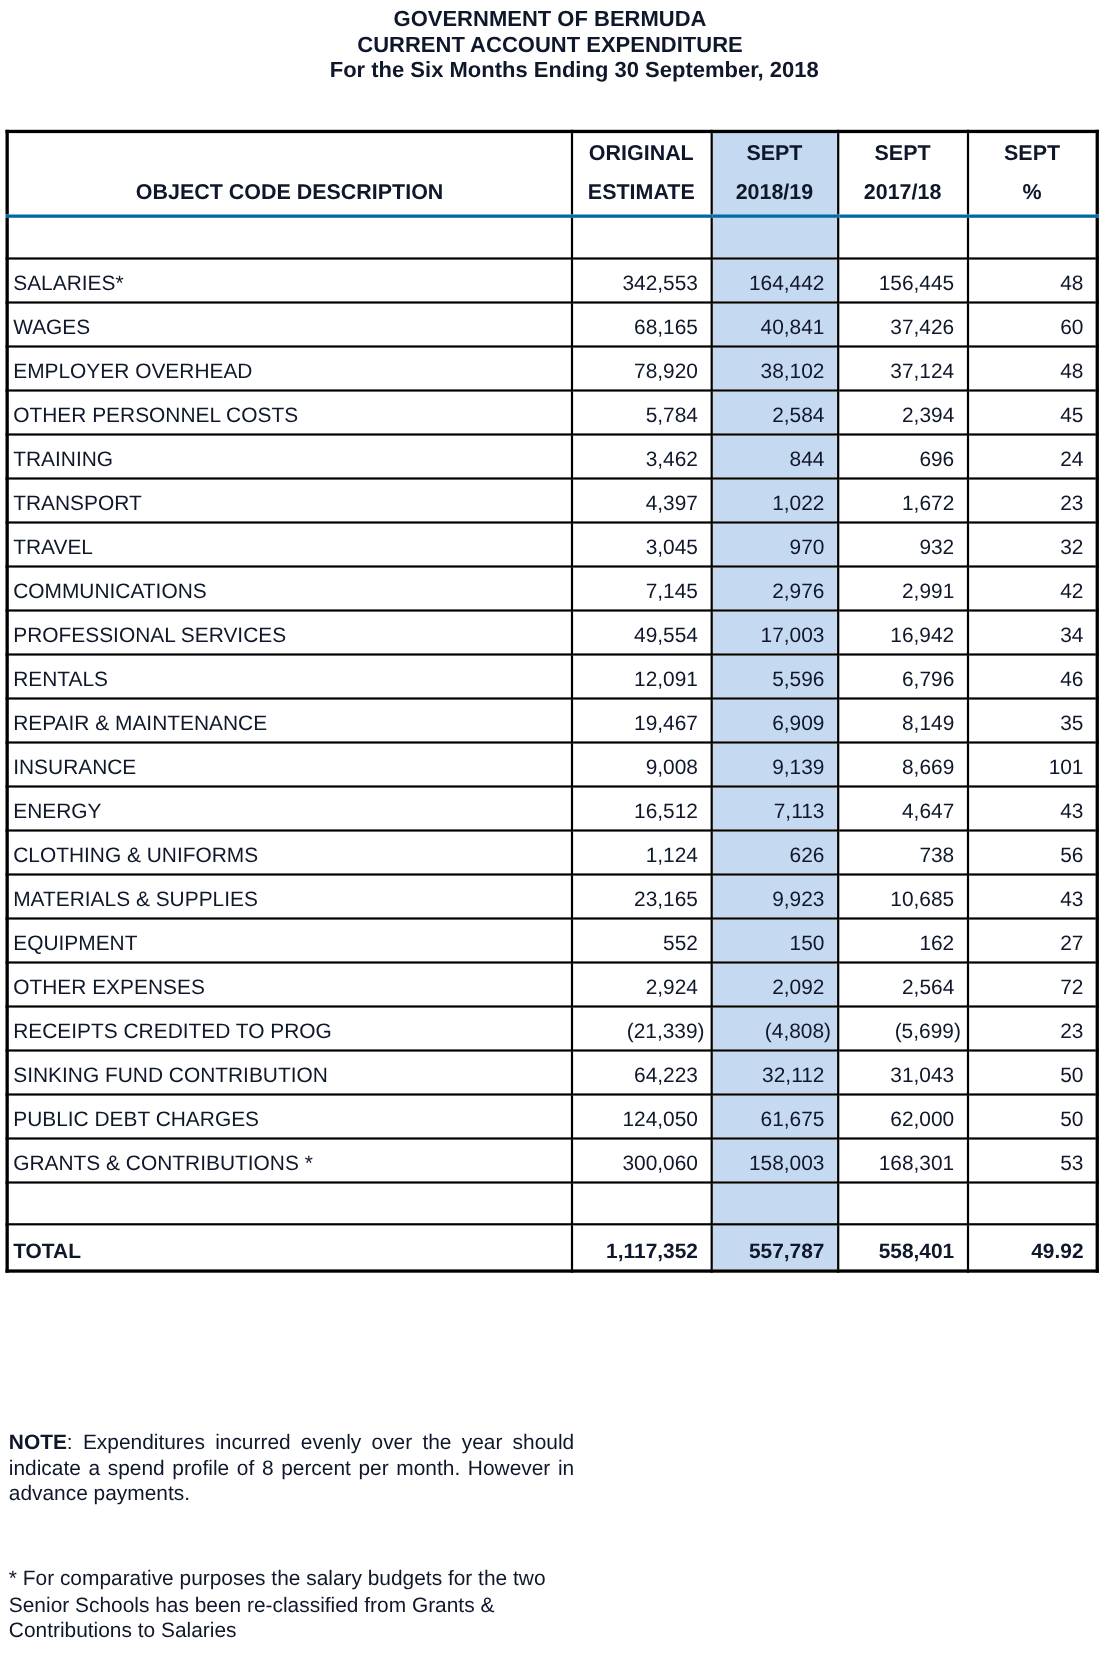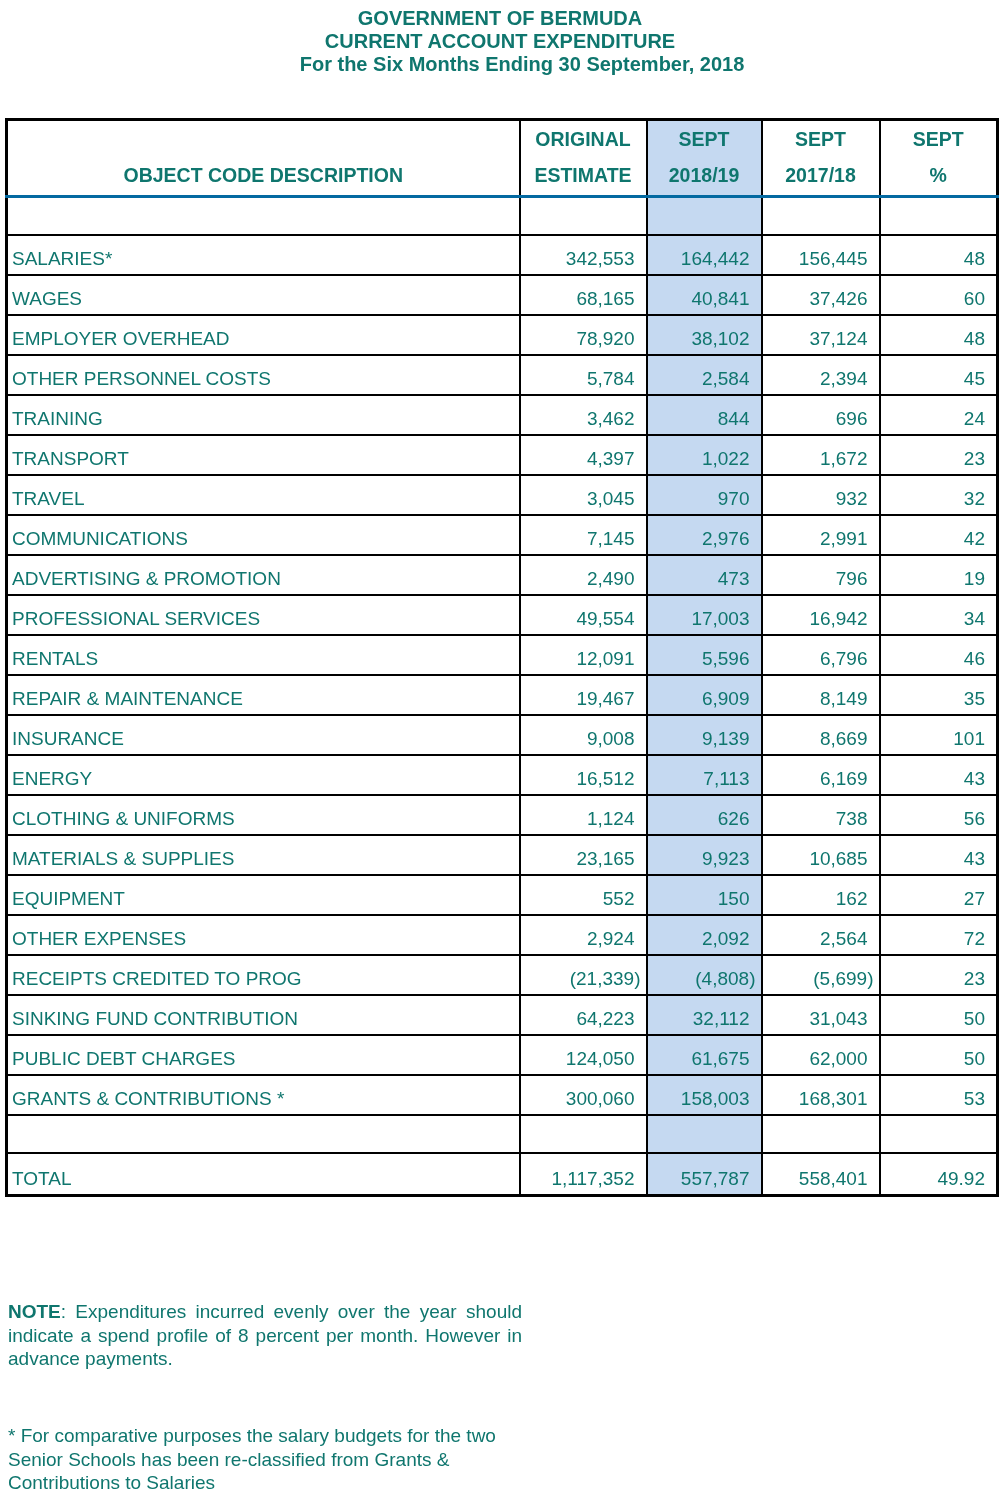--- a/index.html
+++ b/index.html
@@ -1,21 +1,21 @@
 <!DOCTYPE html>
 <html><head>
 <meta charset="utf-8">
 <style>
   html, body { margin: 0; padding: 0; background: #ffffff; }
   .page {
     position: relative;
     width: 1000px;
     height: 1504px;
     background: #ffffff;
-    color: #0f766e;
+    color: #0f172a;
     font-family: "Liberation Sans", sans-serif;
     overflow: hidden;
   }
 
   
   .title-block {
     position: absolute;
     top: 7px;
     left: 0;
     width: 1000px;
@@ -53,21 +53,21 @@
   .sheet th {
     font-size: 19.5px;
     font-weight: 700;
     text-align: center;
     padding: 0 0 2px 0;
   }
   .hline { line-height: 36px; min-height: 36px; }
 
   tr.spacer-row { height: 38px; }
   tr.data-row { height: 40px; }
-  tr.total-row { height: 43px; font-weight: 400; }
+  tr.total-row { height: 43px; font-weight: 700; }
 
   .sheet td { font-size: 19px; padding: 0 0 4px 0; }
   td.desc { text-align: left; padding-left: 4px; }
   td.num  { text-align: right; padding-right: 11px; }
   td.num.neg { padding-right: 5px; }
 
   .blue { background: #c5d9f1; }
 
   
   .note {
@@ -191,27 +191,20 @@
     <td class="num">32</td>
   </tr>
         <tr class="data-row">
     <td class="desc">COMMUNICATIONS</td>
     <td class="num">7,145</td>
     <td class="num blue" style="background: rgb(197, 217, 241);">2,976</td>
     <td class="num">2,991</td>
     <td class="num">42</td>
   </tr>
         <tr class="data-row">
-    <td class="desc">ADVERTISING &amp; PROMOTION</td>
-    <td class="num">2,490</td>
-    <td class="num blue" style="background: rgb(197, 217, 241);">473</td>
-    <td class="num">796</td>
-    <td class="num">19</td>
-  </tr>
-        <tr class="data-row">
     <td class="desc">PROFESSIONAL SERVICES</td>
     <td class="num">49,554</td>
     <td class="num blue" style="background: rgb(197, 217, 241);">17,003</td>
     <td class="num">16,942</td>
     <td class="num">34</td>
   </tr>
         <tr class="data-row">
     <td class="desc">RENTALS</td>
     <td class="num">12,091</td>
     <td class="num blue" style="background: rgb(197, 217, 241);">5,596</td>
@@ -229,21 +222,21 @@
     <td class="desc">INSURANCE</td>
     <td class="num">9,008</td>
     <td class="num blue" style="background: rgb(197, 217, 241);">9,139</td>
     <td class="num">8,669</td>
     <td class="num">101</td>
   </tr>
         <tr class="data-row">
     <td class="desc">ENERGY</td>
     <td class="num">16,512</td>
     <td class="num blue" style="background: rgb(197, 217, 241);">7,113</td>
-    <td class="num">6,169</td>
+    <td class="num">4,647</td>
     <td class="num">43</td>
   </tr>
         <tr class="data-row">
     <td class="desc">CLOTHING &amp; UNIFORMS</td>
     <td class="num">1,124</td>
     <td class="num blue" style="background: rgb(197, 217, 241);">626</td>
     <td class="num">738</td>
     <td class="num">56</td>
   </tr>
         <tr class="data-row">

